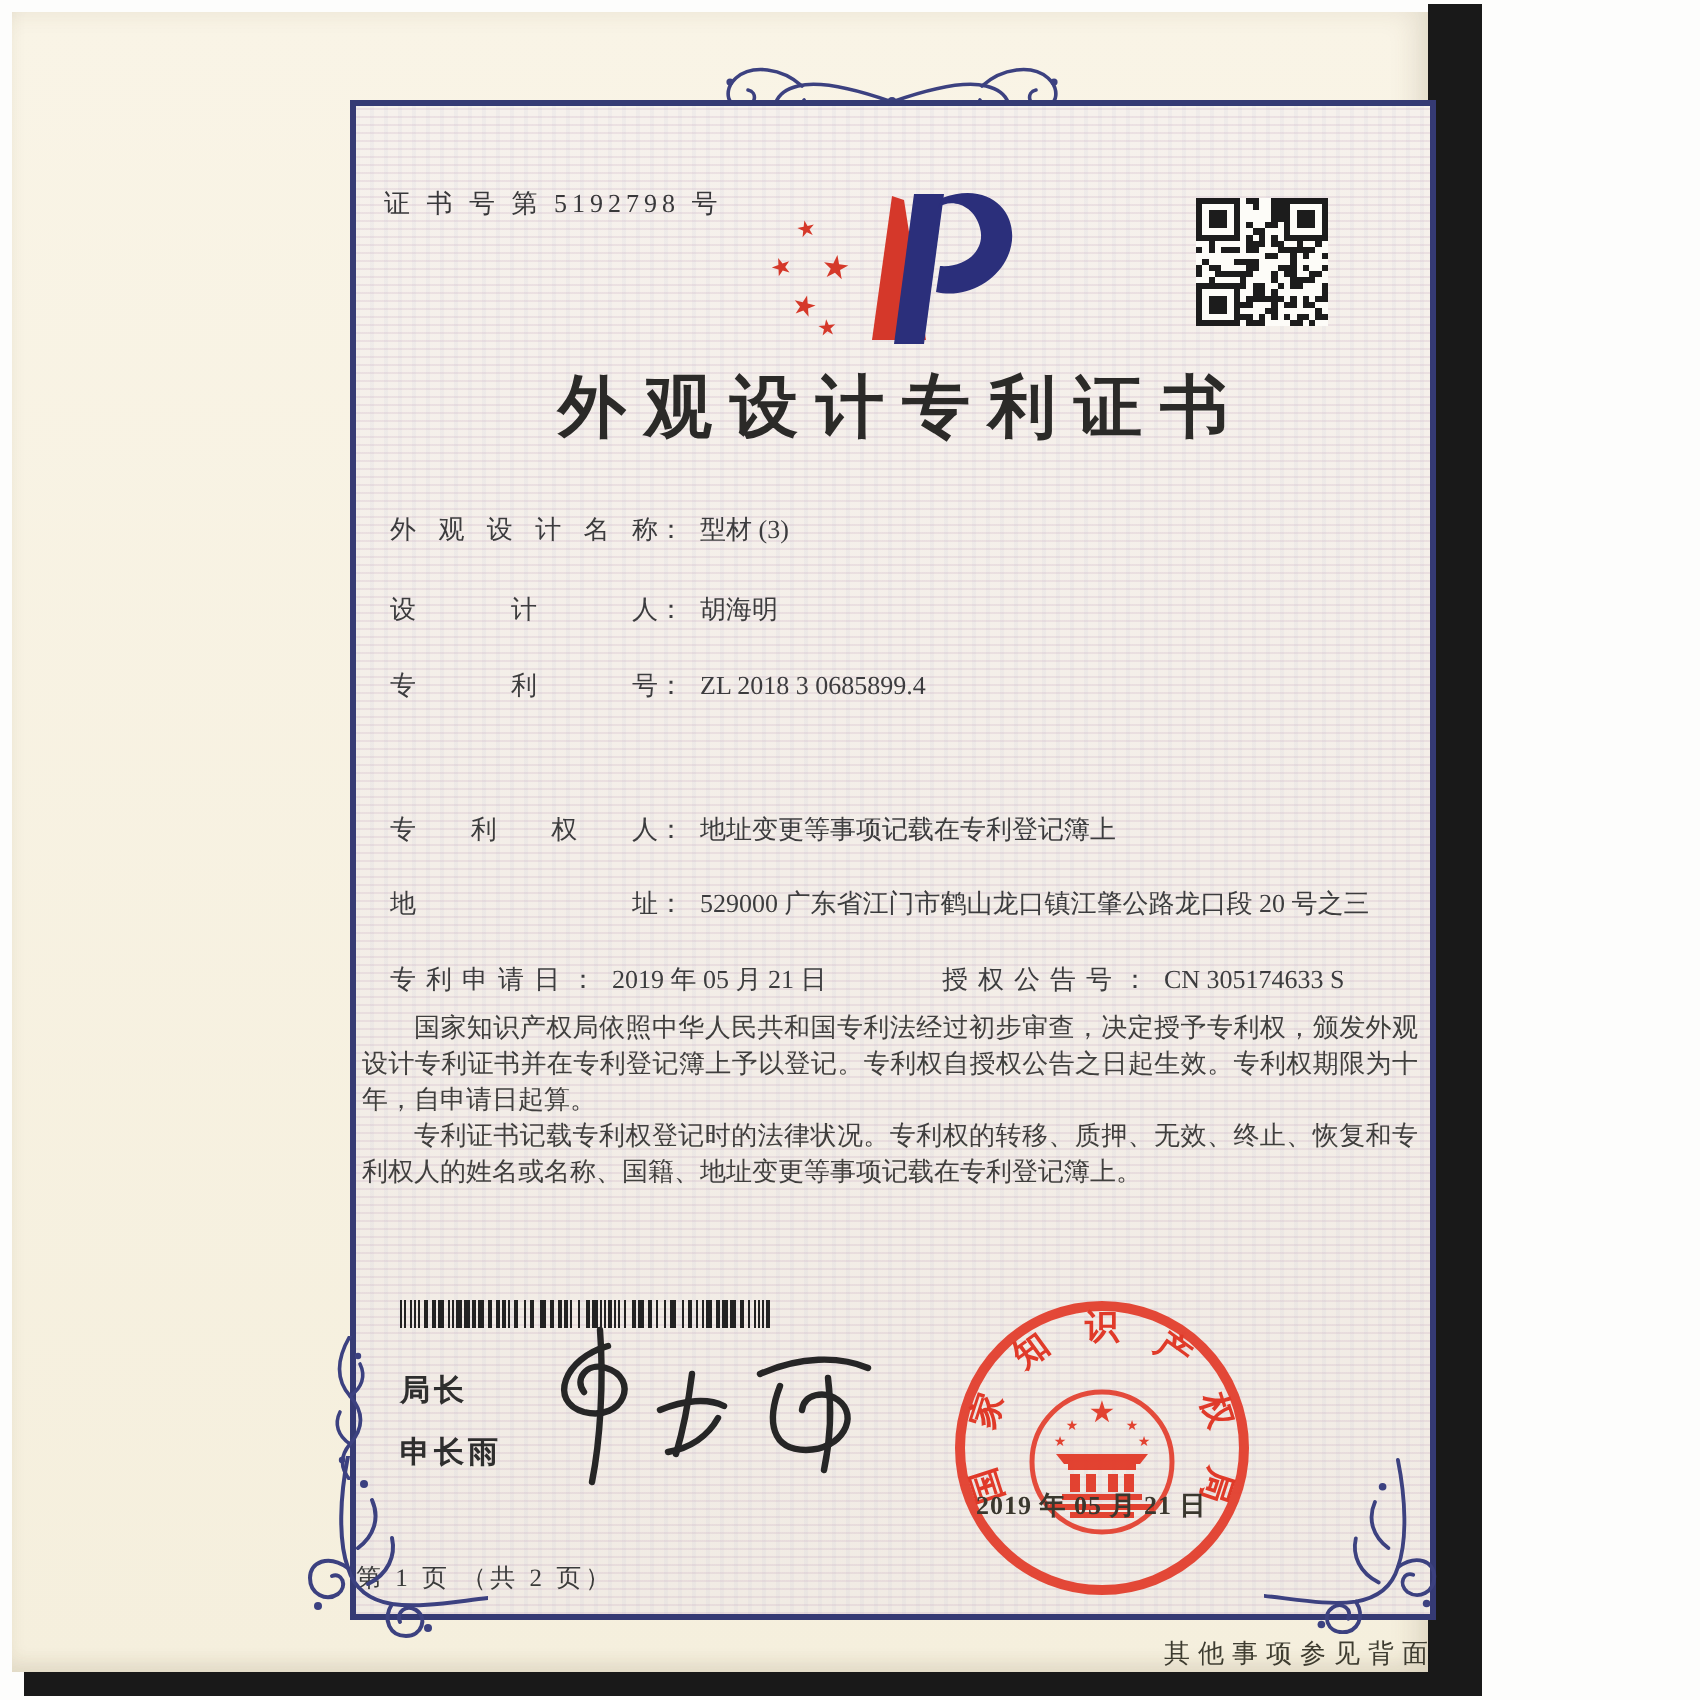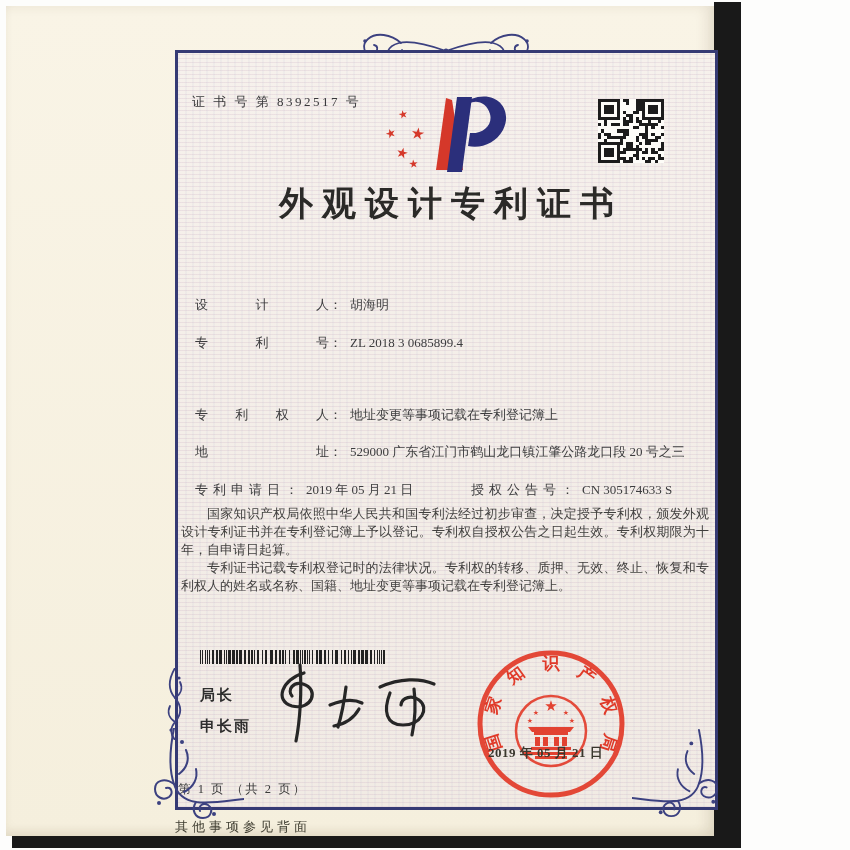--- a/index.html
+++ b/index.html
@@ -45,21 +45,21 @@
 
   .seal{left:296px;top:594px;width:154px;height:154px}
   .stamp{position:absolute;inset:0}
   .ring-ch{position:absolute;inset:0}
   .ring-ch b{position:absolute;left:50%;top:5px;transform:translateX(-50%);font-size:17px;font-weight:700;color:#e03a29;
              font-family:"Liberation Sans","DejaVu Sans",sans-serif}
   .seal-date{position:absolute;left:14px;top:97px;width:134px;font-size:13px;font-weight:600;color:#3a372e;
              letter-spacing:.5px;white-space:nowrap}
 
   .page-info{left:0;right:0;top:728px;text-align:left;font-size:12.5px;letter-spacing:2px;color:#3a3a3a}
-  .back-note{position:absolute;left:169px;width:543px;top:812px;text-align:left;font-size:13px;letter-spacing:4px;color:#3e3c30}
+  .back-note{position:absolute;left:169px;width:543px;top:812px;text-align:right;font-size:13px;letter-spacing:4px;color:#3e3c30}
 
   .orn-top{position:absolute;left:339px;top:21px;width:202px;height:46px}
   .orn-bl{position:absolute;left:146px;top:722px;width:92px;height:92px}
   .orn-br{position:absolute;left:626px;top:722px;width:88px;height:92px;transform:scaleX(-1)}
   .orn-left{position:absolute;left:157px;top:662px;width:24px;height:72px}
 </style>
 </head>
 <body>
 
 <div class="canvas">
@@ -76,21 +76,21 @@
         <circle cx="20" cy="14" r="1.8" fill="#3c4180" stroke="none"></circle>
         <circle cx="23" cy="42" r="1.8" fill="#3c4180" stroke="none"></circle>
       </g>
       <use href="#flhalf" transform="translate(202,0) scale(-1,1)"></use>
       <circle cx="101" cy="24" r="2.5" fill="#3c4180"></circle>
     </svg>
 
     <div class="frame">
       <div class="inner">
 
-        <div class="cert-no">证 书 号 第 8392517 号</div>
+        <div class="cert-no">证 书 号 第 5192798 号</div>
 
         <svg class="logo" viewBox="0 0 130 88">
           <g fill="#d5382a" font-family="'DejaVu Sans',sans-serif">
             <text x="17" y="33" font-size="11" transform="rotate(-12 17 33)">★</text>
             <text x="28" y="52" font-size="16" transform="rotate(8 28 52)">★</text>
             <text x="5" y="53" font-size="12" transform="rotate(-20 5 53)">★</text>
             <text x="13" y="70" font-size="14" transform="rotate(14 13 70)">★</text>
             <text x="27" y="82" font-size="11" transform="rotate(-6 27 82)">★</text>
           </g>
           <polygon points="64,12 70,14 81,84 54,84" fill="#d5382a"></polygon>
@@ -324,20 +324,23 @@
               <rect x="9" y="20" width="1" height="1"></rect>
               <rect x="10" y="20" width="1" height="1"></rect>
               <rect x="15" y="20" width="1" height="1"></rect>
               <rect x="16" y="20" width="1" height="1"></rect>
               <rect x="18" y="20" width="1" height="1"></rect>
             </g>
         </svg>
 
         <div class="title">外观设计专利证书</div>
 
+        <div class="row r1">
+          <span class="lab">外观设计名称</span><span class="colon">：</span><span class="val">型材 (3)</span>
+        </div>
         <div class="row r2">
           <span class="lab">设计人</span><span class="colon">：</span><span class="val">胡海明</span>
         </div>
         <div class="row r3">
           <span class="lab">专利号</span><span class="colon">：</span><span class="val">ZL 2018 3 0685899.4</span>
         </div>
         <div class="row r5">
           <span class="lab">专利权人</span><span class="colon">：</span><span class="val">地址变更等事项记载在专利登记簿上</span>
         </div>
         <div class="row r6">

